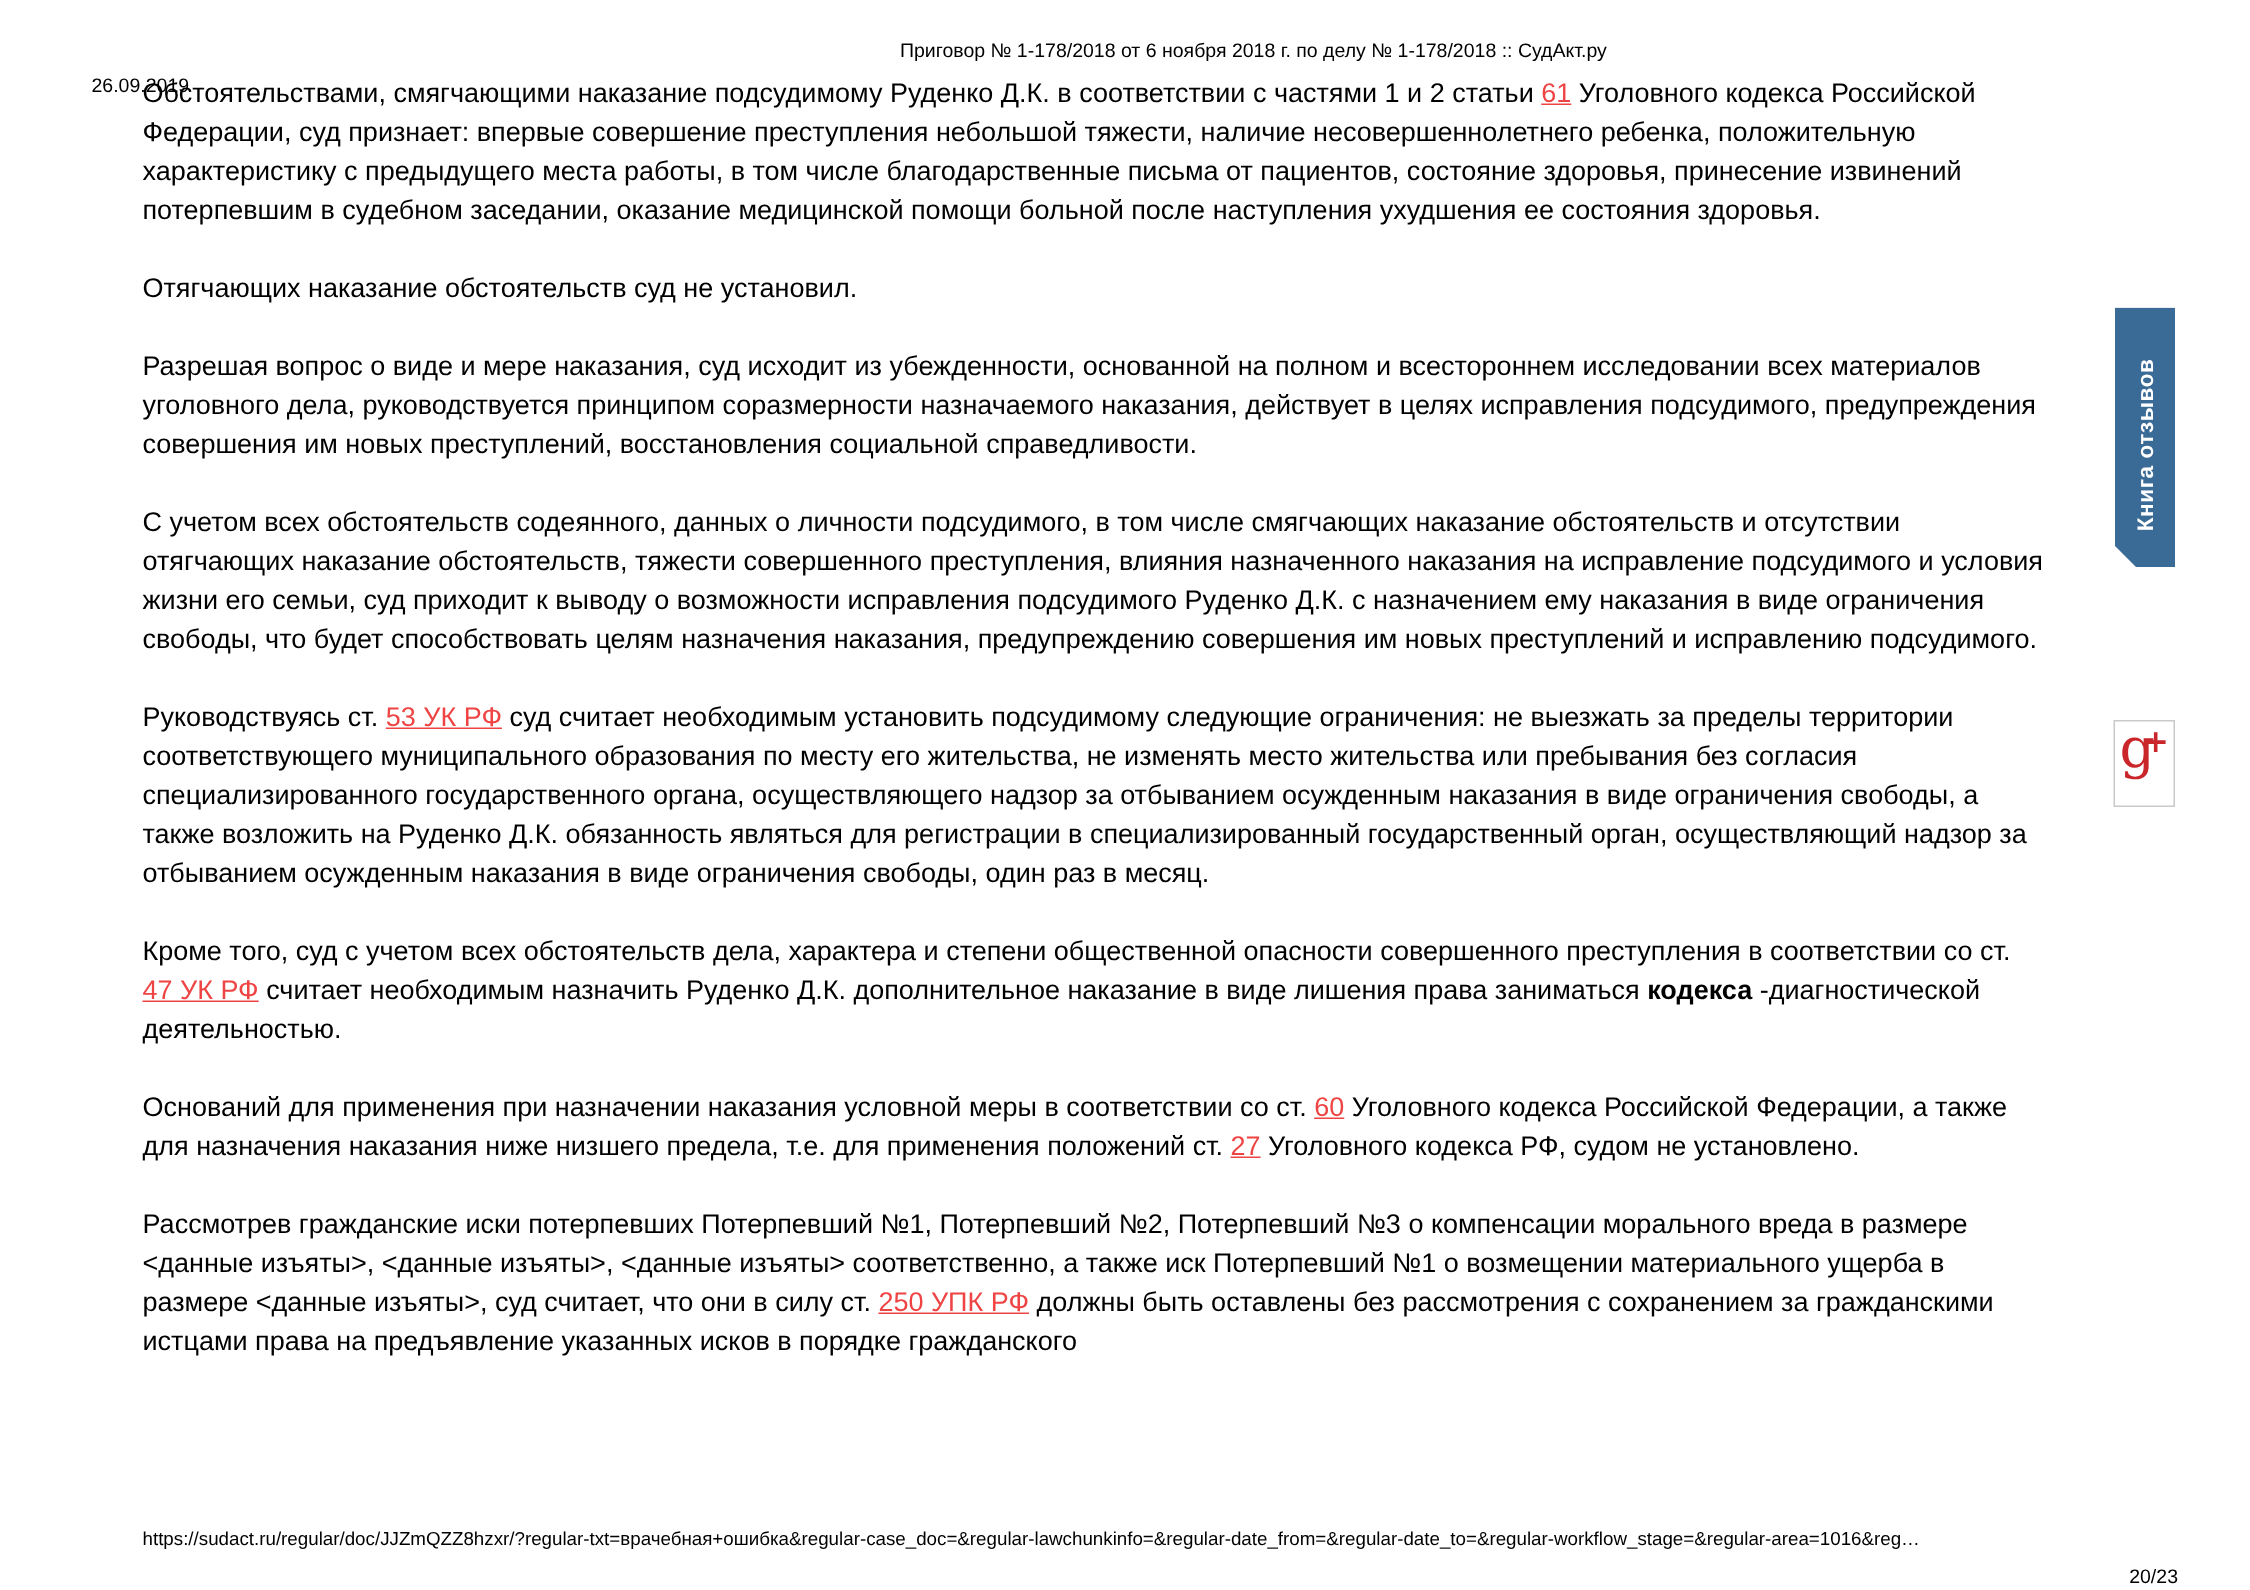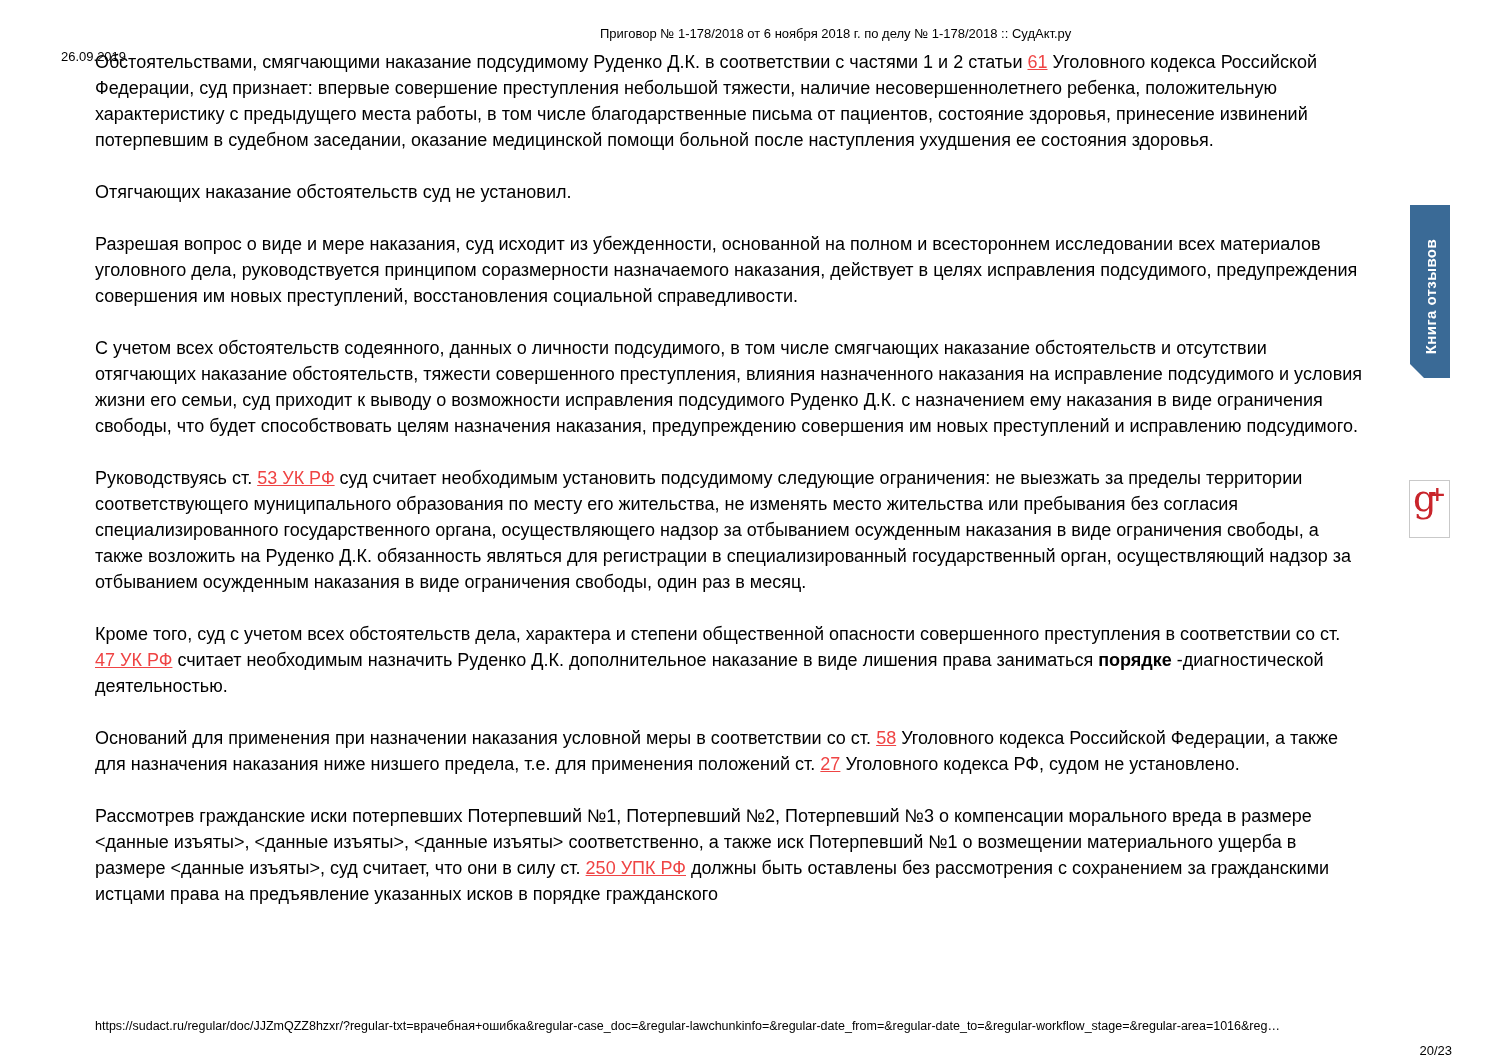--- a/index.html
+++ b/index.html
@@ -125,22 +125,22 @@
 
 <div class="hdr-date">26.09.2019</div>
 <div class="hdr-title">Приговор № 1-178/2018 от 6 ноября 2018 г. по делу № 1-178/2018 :: СудАкт.ру</div>
 
 <main id="doc-body">
     <p>Обстоятельствами, смягчающими наказание подсудимому Руденко Д.К. в соответствии с частями 1 и 2 статьи <a href="#" class="law-link">61</a> Уголовного кодекса Российской Федерации, суд признает: впервые совершение преступления небольшой тяжести, наличие несовершеннолетнего ребенка, положительную характеристику с предыдущего места работы, в том числе благодарственные письма от пациентов, состояние здоровья, принесение извинений потерпевшим в судебном заседании, оказание медицинской помощи больной после наступления ухудшения ее состояния здоровья.</p>
     <p>Отягчающих наказание обстоятельств суд не установил.</p>
     <p>Разрешая вопрос о виде и мере наказания, суд исходит из убежденности, основанной на полном и всестороннем исследовании всех материалов уголовного дела, руководствуется принципом соразмерности назначаемого наказания, действует в целях исправления подсудимого, предупреждения совершения им новых преступлений, восстановления социальной справедливости.</p>
     <p>С учетом всех обстоятельств содеянного, данных о личности подсудимого, в том числе смягчающих наказание обстоятельств и отсутствии отягчающих наказание обстоятельств, тяжести совершенного преступления, влияния назначенного наказания на исправление подсудимого и условия жизни его семьи, суд приходит к выводу о возможности исправления подсудимого Руденко Д.К. с назначением ему наказания в виде ограничения свободы, что будет способствовать целям назначения наказания, предупреждению совершения им новых преступлений и исправлению подсудимого.</p>
     <p>Руководствуясь ст. <a href="#" class="law-link">53 УК РФ</a> суд считает необходимым установить подсудимому следующие ограничения: не выезжать за пределы территории соответствующего муниципального образования по месту его жительства, не изменять место жительства или пребывания без согласия специализированного государственного органа, осуществляющего надзор за отбыванием осужденным наказания в виде ограничения свободы, а также возложить на Руденко Д.К. обязанность являться для регистрации в специализированный государственный орган, осуществляющий надзор за отбыванием осужденным наказания в виде ограничения свободы, один раз в месяц.</p>
-    <p>Кроме того, суд с учетом всех обстоятельств дела, характера и степени общественной опасности совершенного преступления в соответствии со ст. <a href="#" class="law-link">47 УК РФ</a> считает необходимым назначить Руденко Д.К. дополнительное наказание в виде лишения права заниматься <strong>порядке</strong> -диагностической деятельностью.</p>
-    <p>Оснований для применения при назначении наказания условной меры в соответствии со ст. <a href="#" class="law-link">58</a> Уголовного кодекса Российской Федерации, а также для назначения наказания ниже низшего предела, т.е. для применения положений ст. <a href="#" class="law-link">27</a> Уголовного кодекса РФ, судом не установлено.</p>
+    <p>Кроме того, суд с учетом всех обстоятельств дела, характера и степени общественной опасности совершенного преступления в соответствии со ст. <a href="#" class="law-link">47 УК РФ</a> считает необходимым назначить Руденко Д.К. дополнительное наказание в виде лишения права заниматься <strong>кодекса</strong> -диагностической деятельностью.</p>
+    <p>Оснований для применения при назначении наказания условной меры в соответствии со ст. <a href="#" class="law-link">60</a> Уголовного кодекса Российской Федерации, а также для назначения наказания ниже низшего предела, т.е. для применения положений ст. <a href="#" class="law-link">27</a> Уголовного кодекса РФ, судом не установлено.</p>
     <p>Рассмотрев гражданские иски потерпевших Потерпевший №1, Потерпевший №2, Потерпевший №3 о компенсации морального вреда в размере &lt;данные изъяты&gt;, &lt;данные изъяты&gt;, &lt;данные изъяты&gt; соответственно, а также иск Потерпевший №1 о возмещении материального ущерба в размере &lt;данные изъяты&gt;, суд считает, что они в силу ст. <a href="#" class="law-link">250 УПК РФ</a> должны быть оставлены без рассмотрения с сохранением за гражданскими истцами права на предъявление указанных исков в порядке гражданского</p>
   </main>
 
 <div class="feedback-tab">
   <span class="vlabel">Книга отзывов</span>
 </div>
 
 <div class="gplus">
   <span class="g">g</span>
   <span class="plus">+</span>

